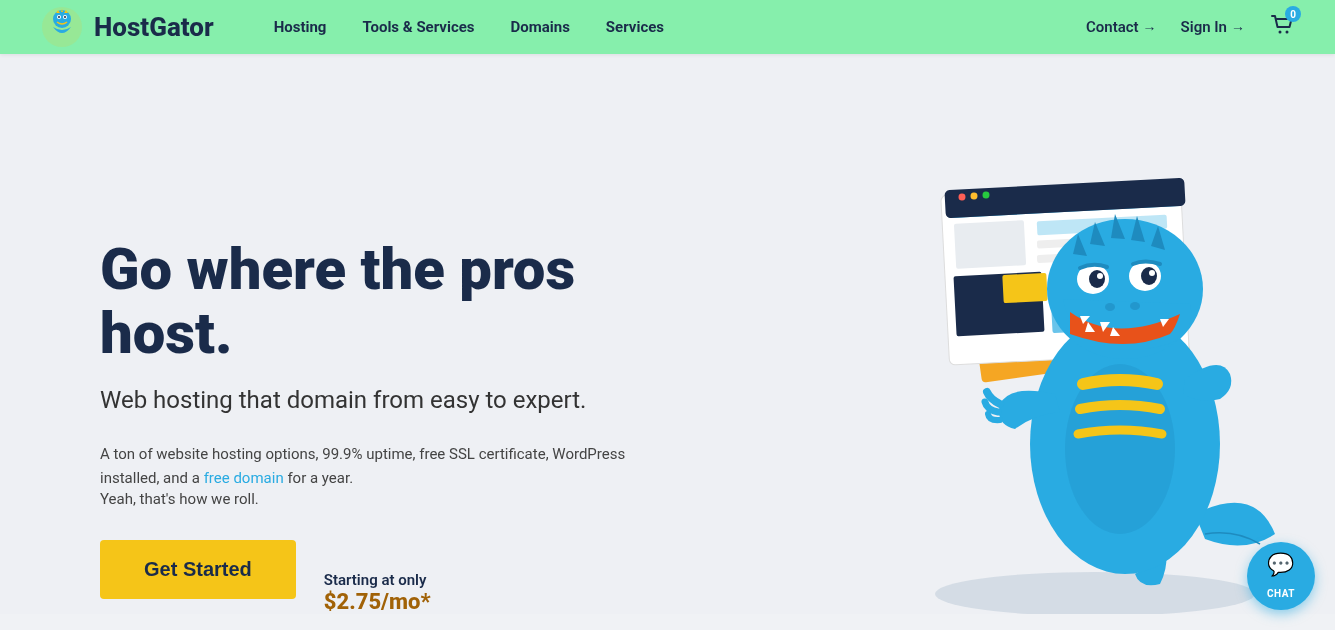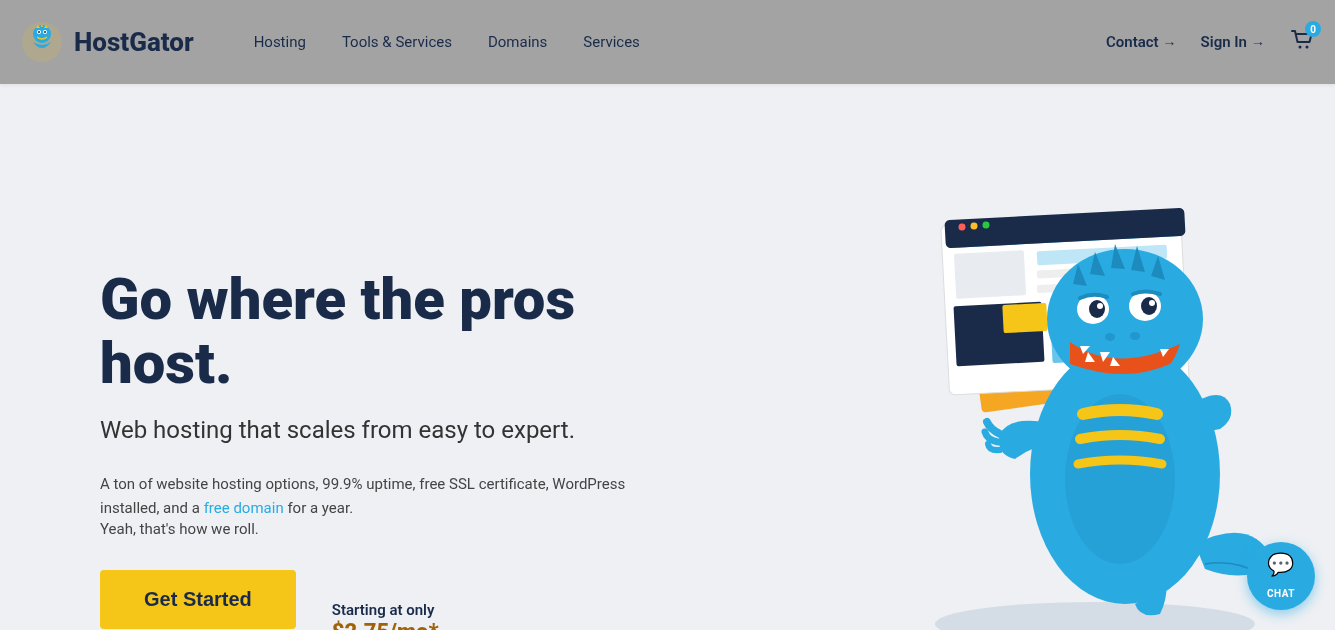--- a/index.html
+++ b/index.html
@@ -7,25 +7,25 @@
       font-family: -apple-system, BlinkMacSystemFont, 'Segoe UI', Roboto, sans-serif;
       background: #f0f2f5;
       width: 1335px;
       height: 630px;
       overflow: hidden;
       position: relative;
     }
 
     
     .navbar {
-      background: #a3a3a3;
-      height: 84px;
-      display: flex;
-      align-items: center;
-      padding: 0 20px;
+      background: #86efac;
+      height: 54px;
+      display: flex;
+      align-items: center;
+      padding: 0 40px;
       box-shadow: 0 1px 4px rgba(0,0,0,0.08);
       position: relative;
       z-index: 10;
     }
     .logo-area {
       display: flex;
       align-items: center;
       gap: 10px;
       margin-right: 60px;
     }
@@ -38,21 +38,21 @@
       font-weight: 800;
       color: #1a2b4a;
     }
     .nav-links {
       display: flex;
       gap: 36px;
       flex: 1;
     }
     .nav-link {
       font-size: 15px;
-      font-weight: 400;
+      font-weight: 700;
       color: #1a2b4a;
       cursor: pointer;
       text-decoration: none;
     }
     .nav-actions {
       display: flex;
       align-items: center;
       gap: 24px;
     }
     .nav-action-link {
@@ -126,21 +126,21 @@
       text-decoration: none;
     }
     .hero-tagline {
       font-size: 15px;
       color: #444;
       margin-bottom: 16px;
     }
     .cta-area {
       display: flex;
       align-items: center;
-      gap: 36px;
+      gap: 28px;
     }
     .cta-button {
       background: #f5c518;
       color: #1a2b4a;
       border: none;
       padding: 18px 44px;
       font-size: 20px;
       font-weight: 800;
       border-radius: 4px;
       cursor: pointer;
@@ -248,21 +248,21 @@
         <circle cx="18" cy="20" r="1.5" fill="#1a2b4a"></circle>
       </svg>
       <span class="cart-badge">0</span>
     </div>
   </div>
 </nav>
 
 <section class="hero">
   <div class="hero-content">
     <h1 class="hero-headline">Go where the pros host.</h1>
-    <p class="hero-subheadline">Web hosting that scales from easy to expert.</p>
+    <p class="hero-subheadline">Web hosting that domain from easy to expert.</p>
     <p class="hero-desc">
       <span>A ton of website hosting options, 99.9% uptime, free SSL certificate, WordPress installed, and a </span><a href="#">free domain</a><span> for a year.</span>
     </p>
     <p class="hero-tagline">Yeah, that's how we roll.</p>
     <div class="cta-area">
       <button class="cta-button">Get Started</button>
       <div class="cta-pricing">
         <span class="cta-pricing-label">Starting at only</span>
         <span class="cta-pricing-price">$2.75/mo*</span>
       </div>

